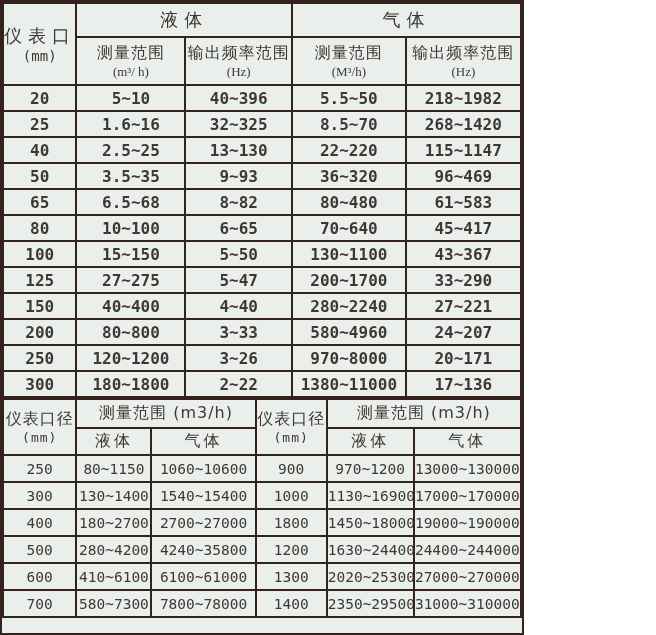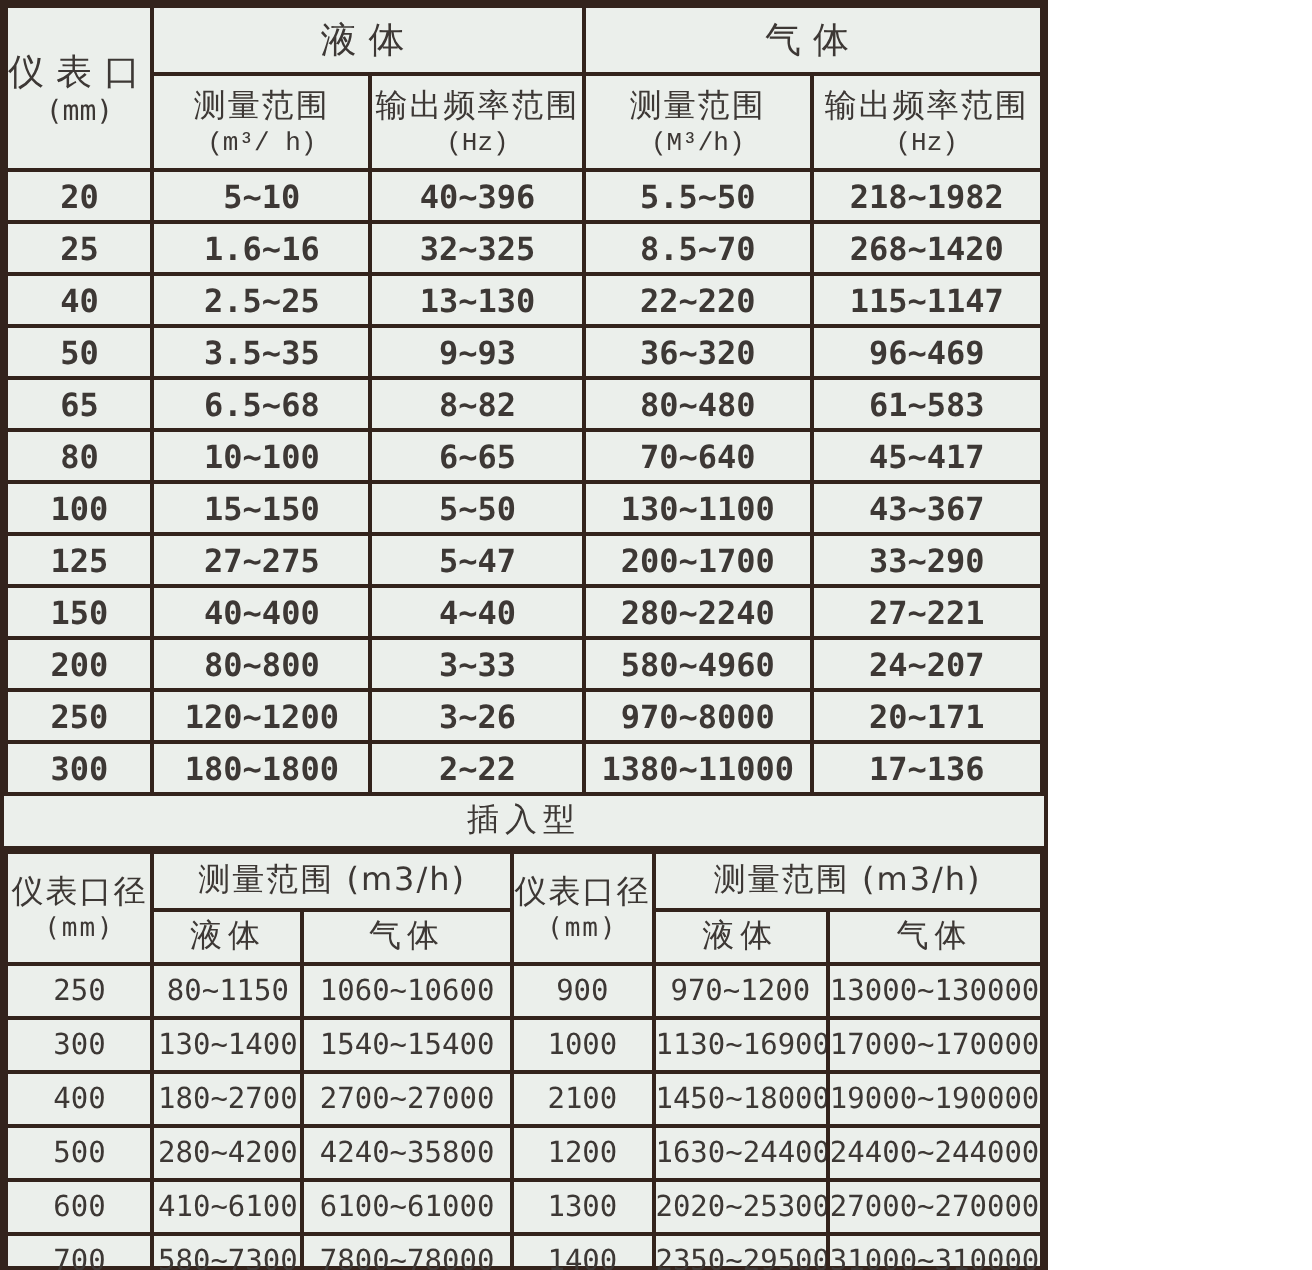--- a/index.html
+++ b/index.html
@@ -18,21 +18,21 @@
   table{border-collapse:collapse;width:100%;table-layout:fixed;}
   th,td{
     border:2px solid var(--border);
     text-align:center;vertical-align:middle;
     padding:0;overflow:hidden;white-space:nowrap;
   }
   th{font-weight:normal;}
   
   .flange-table tr.h1 th{height:32px;font-size:18px;letter-spacing:6px;}
   .flange-table tr.h2 th{height:46px;font-size:16px;letter-spacing:1px;}
-  .flange-table .unit{font-size:13px;letter-spacing:0;font-family:Liberation Mono, monospace;}
+  .flange-table .unit{font-size:13px;letter-spacing:0;font-family:Liberation Serif, serif;}
   .flange-table td{
     height:24px;font-size:16px;
     font-family:"DejaVu Sans Mono","DejaVu Sans",monospace;
     font-weight:bold;
   }
   .diameter-head{font-size:16px;letter-spacing:1px;}
   .diameter-head .unit{font-size:14px;letter-spacing:0;font-family:"DejaVu Sans Mono",monospace;}
   
   .insert-banner{
     height:25px;border-bottom:2px solid var(--border);
@@ -173,21 +173,20 @@
         <tr>
           <td>300</td>
           <td>180~1800</td>
           <td>2~22</td>
           <td>1380~11000</td>
           <td>17~136</td>
         </tr>
       </tbody>
   </table>
 
-  <div class="insert-banner">插入型</div>
 
   <table class="insert-table">
     <colgroup>
       <col style="width:14.18%">
         <col style="width:14.48%">
         <col style="width:20.12%">
       <col style="width:13.72%">
         <col style="width:16.77%">
         <col style="width:20.73%">
     </colgroup>
@@ -225,21 +224,21 @@
           <td>130~1400</td>
           <td>1540~15400</td>
           <td>1000</td>
           <td>1130~16900</td>
           <td>17000~170000</td>
         </tr>
         <tr>
           <td>400</td>
           <td>180~2700</td>
           <td>2700~27000</td>
-          <td>2100</td>
+          <td>1800</td>
           <td>1450~18000</td>
           <td>19000~190000</td>
         </tr>
         <tr>
           <td>500</td>
           <td>280~4200</td>
           <td>4240~35800</td>
           <td>1200</td>
           <td>1630~24400</td>
           <td>24400~244000</td>

